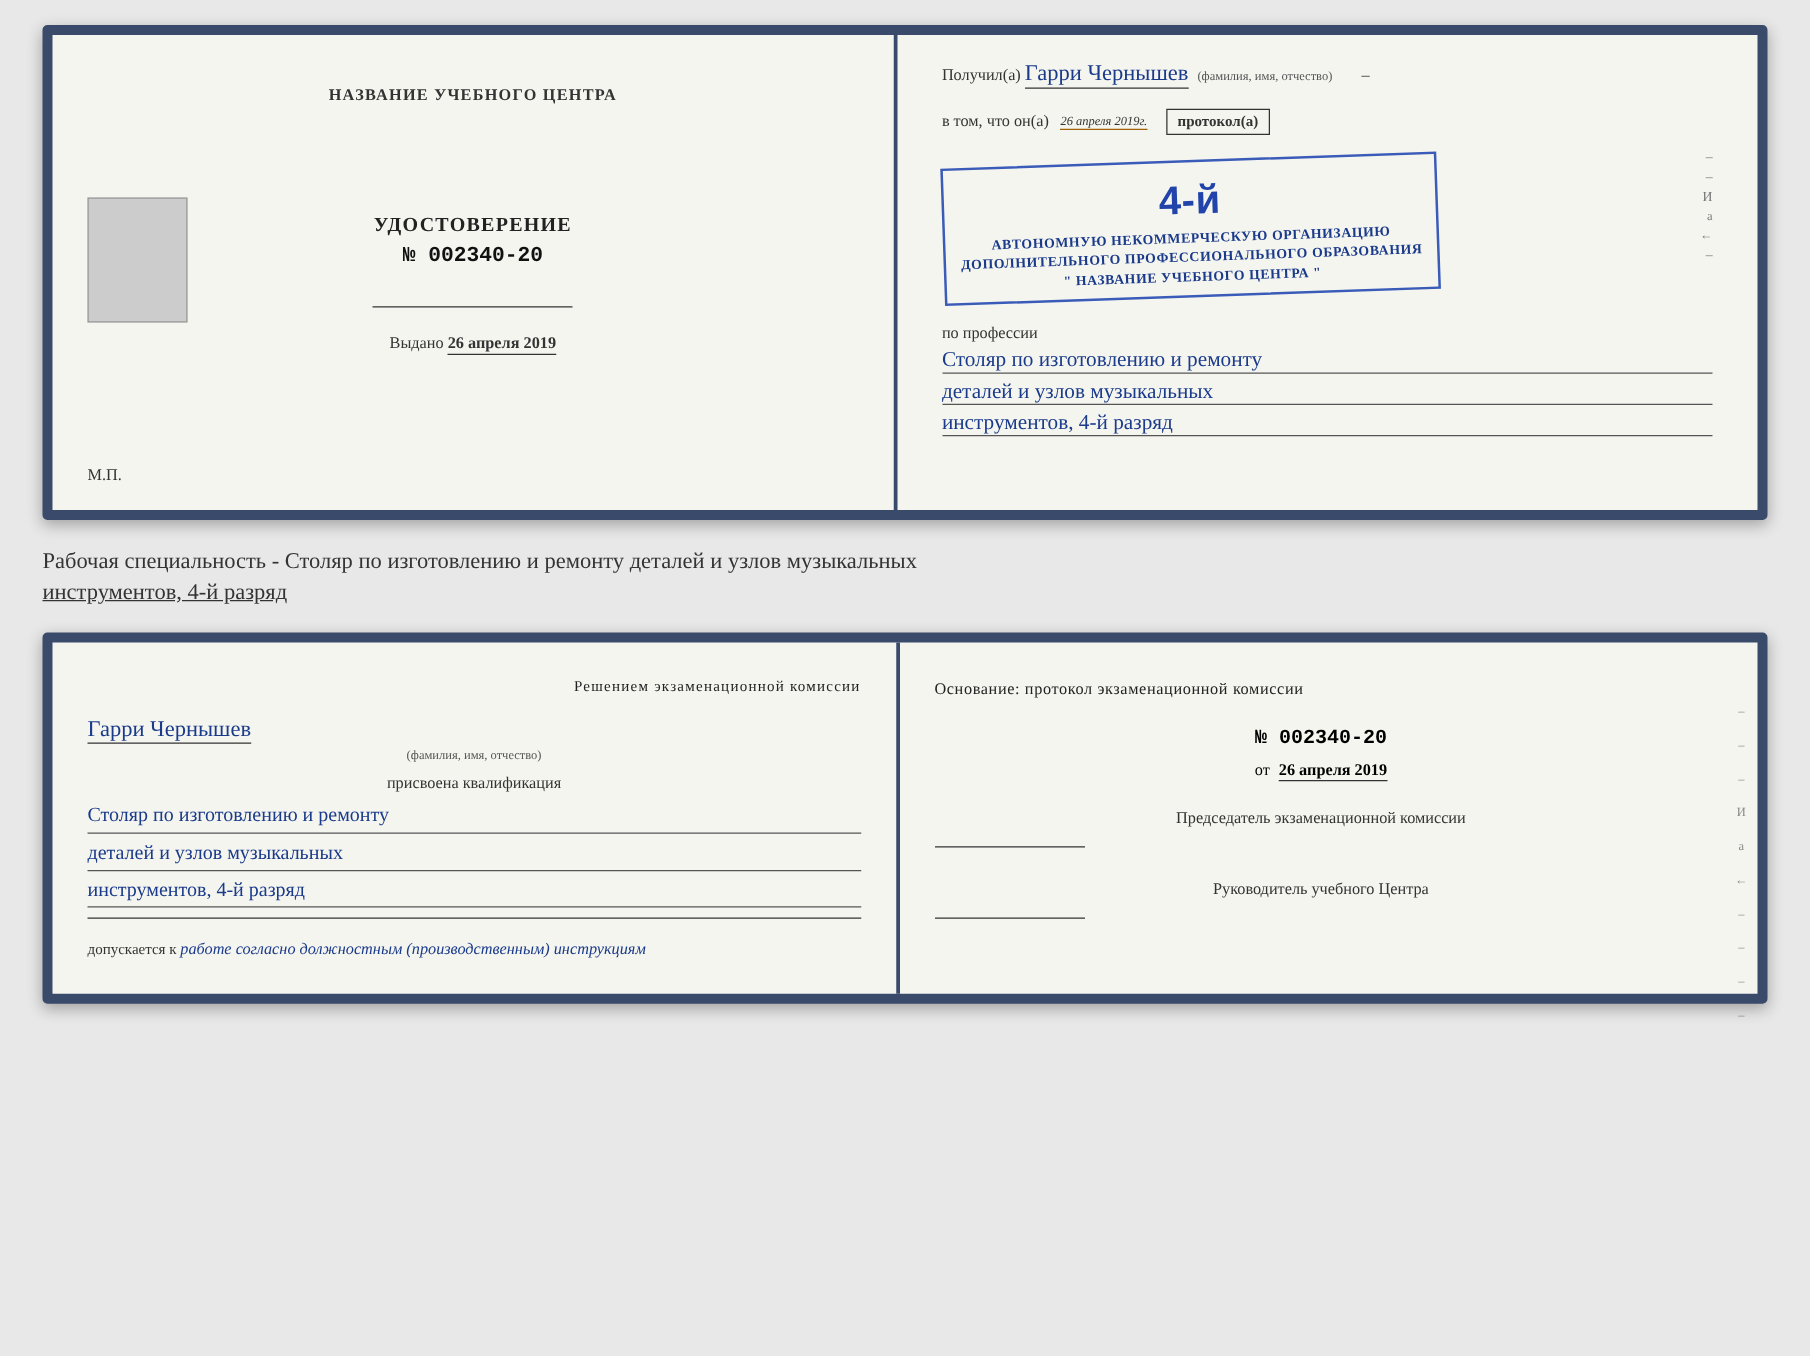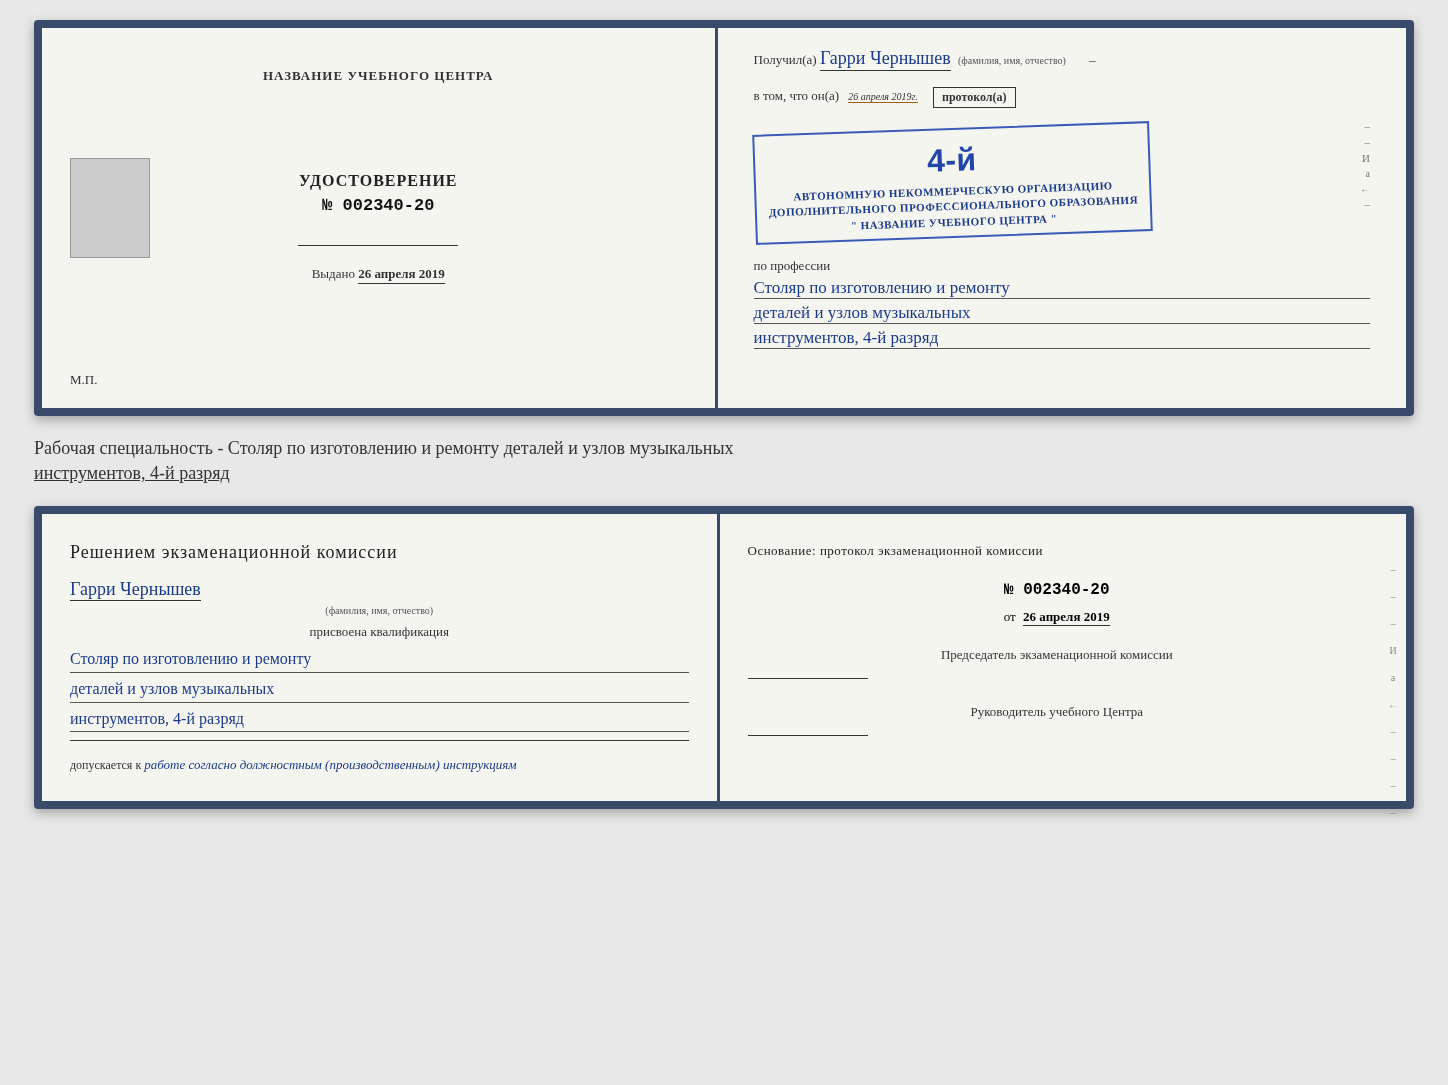--- a/index.html
+++ b/index.html
@@ -200,25 +200,25 @@
       flex: 1;
       padding: 28px 28px;
       position: relative;
     }
 
     .bottom-page-left {
       border-right: 3px solid #3a4a6b;
     }
 
     .decision-title {
-      font-size: 18px;
+      font-size: 12px;
       letter-spacing: 1px;
       color: #222;
       margin-bottom: 16px;
-      text-align: left;
+      text-align: right;
     }
 
     .name-line {
       margin-bottom: 4px;
     }
 
     .name-handwritten {
       font-family: 'Comic Sans MS', cursive, serif;
       font-size: 18px;
       color: #1a3a8a;

